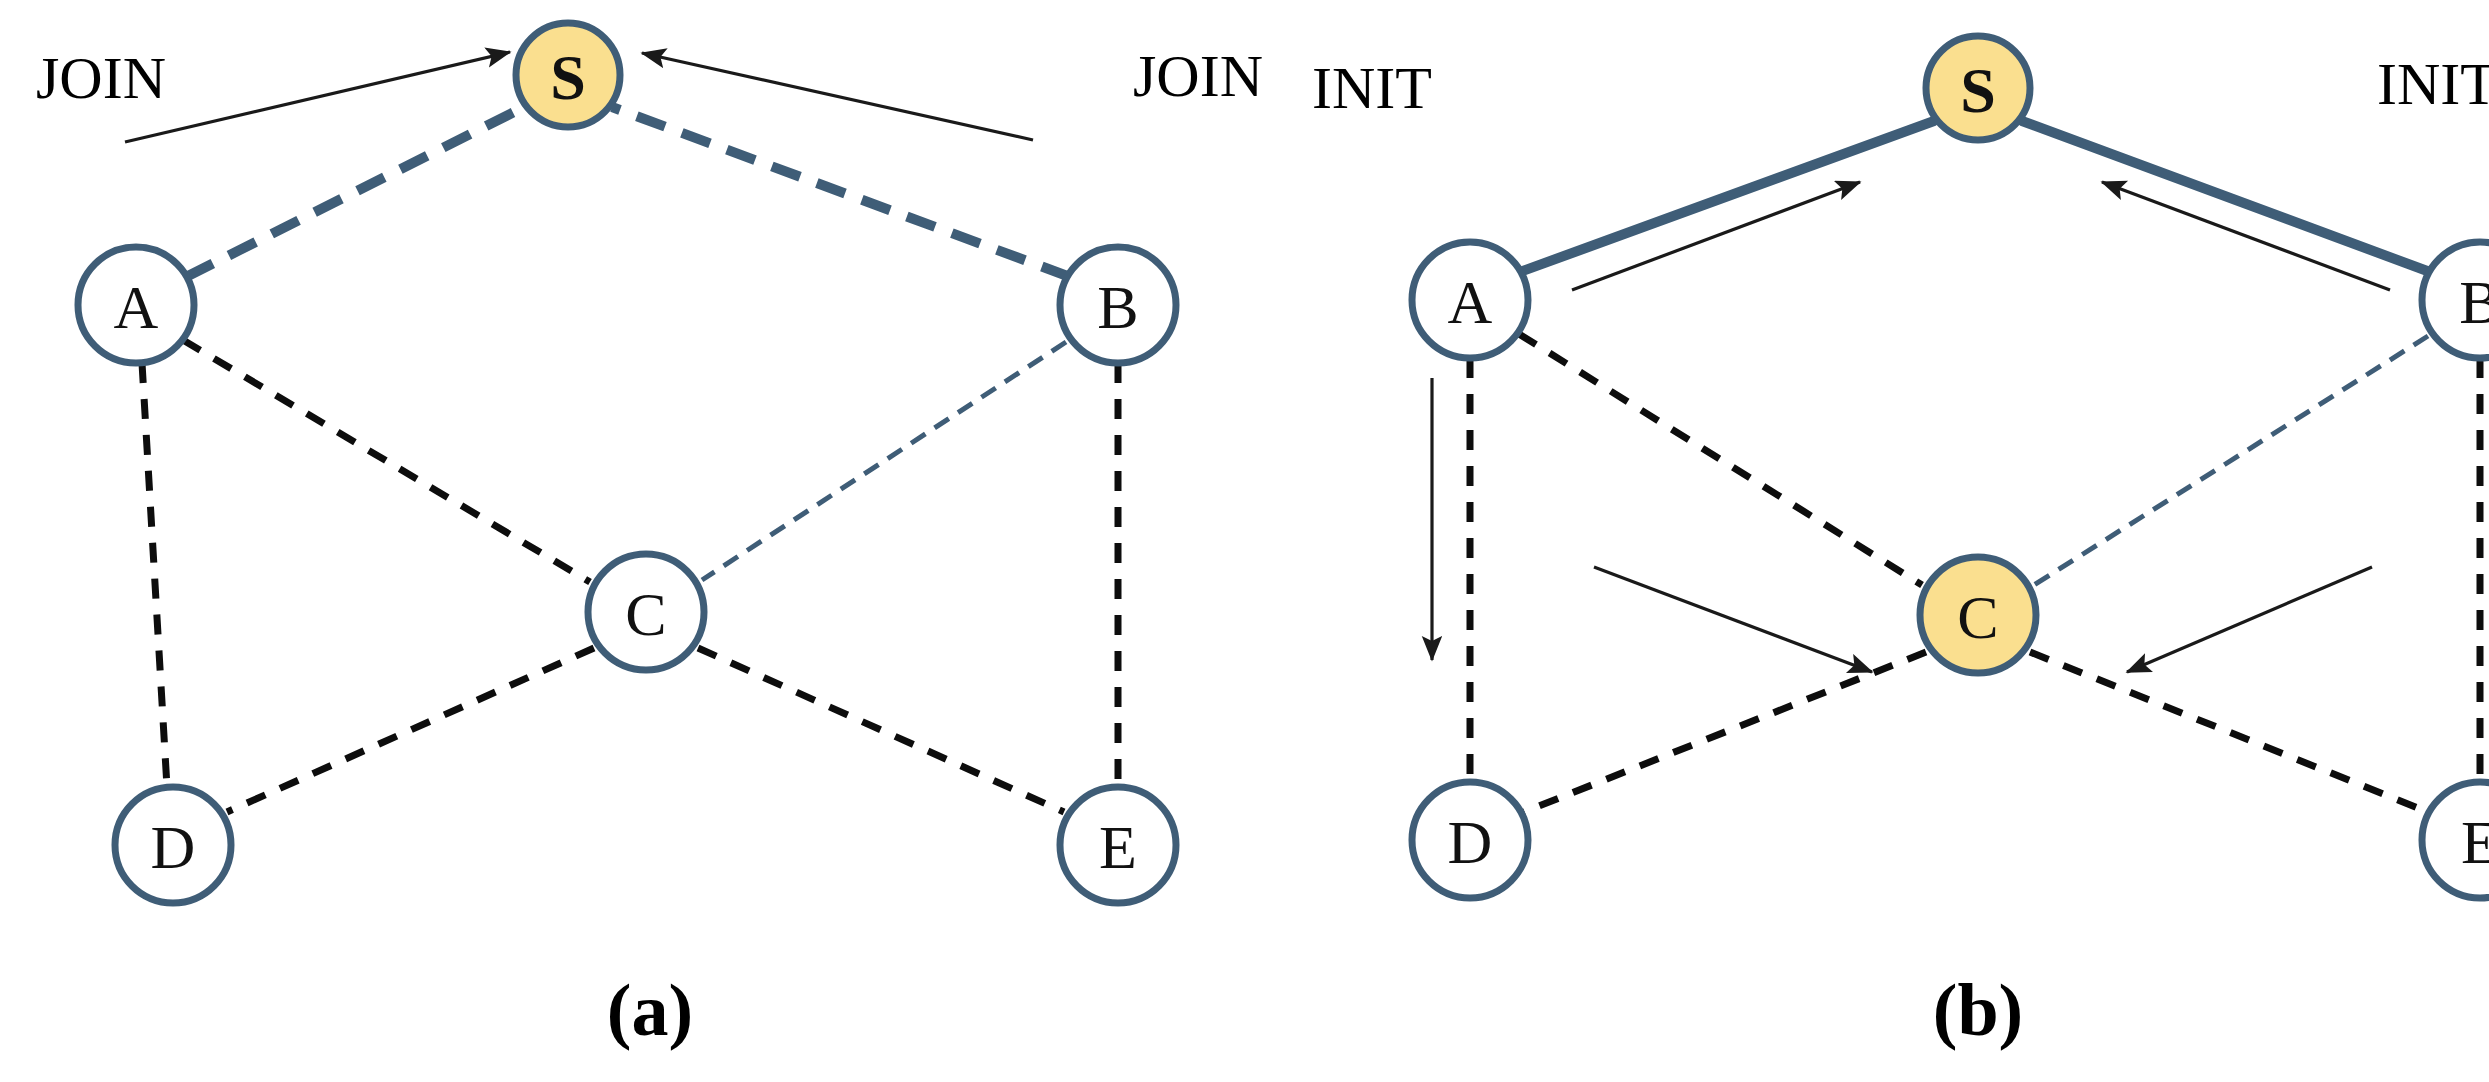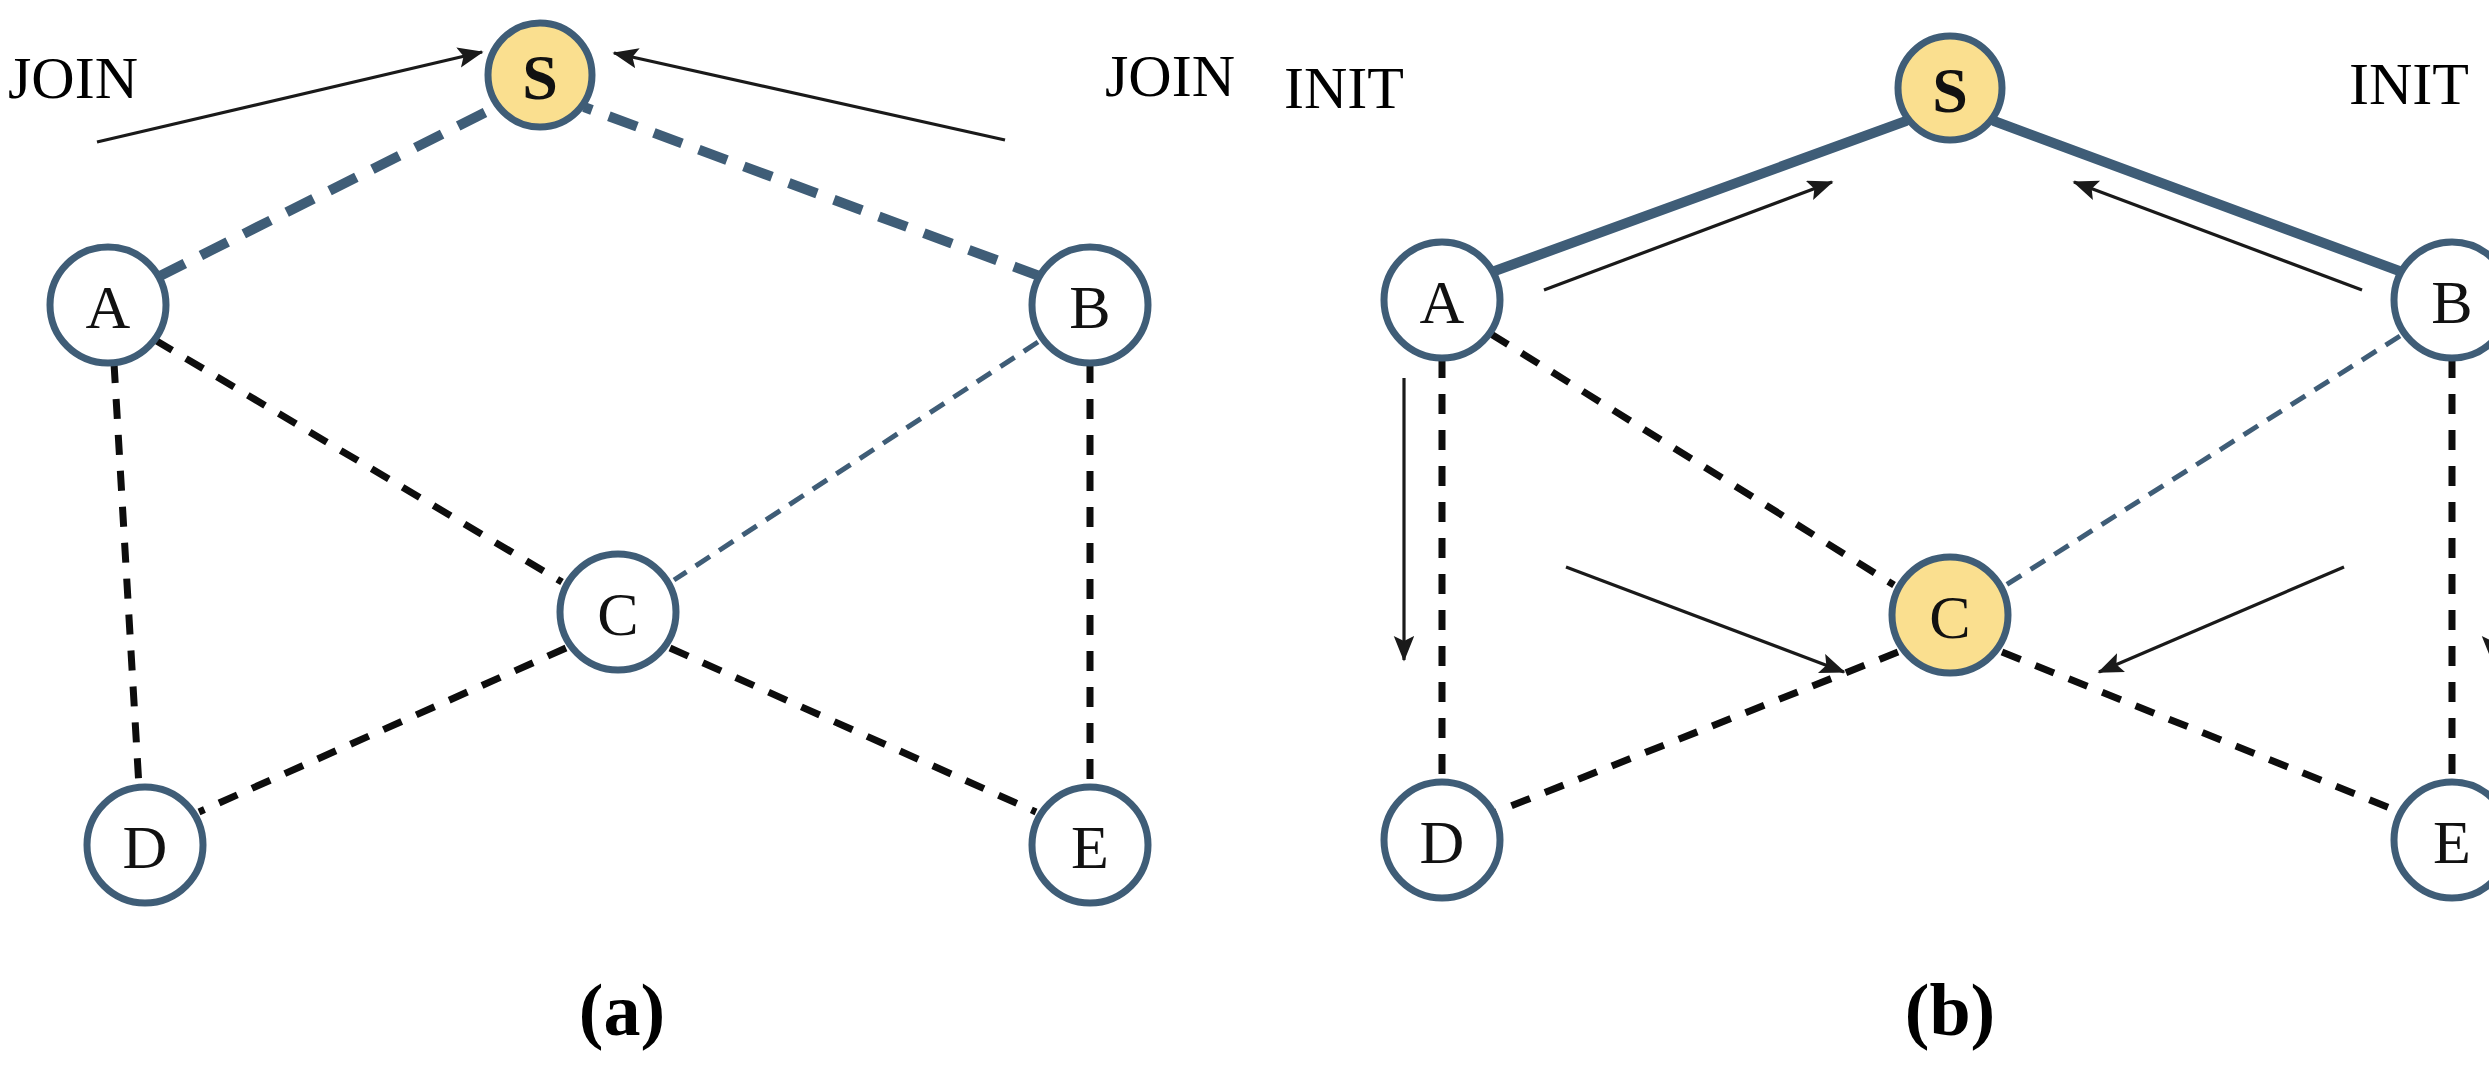--- a/index.html
+++ b/index.html
@@ -11,20 +11,21 @@
     width: 2489px;
     height: 1082px;
     font-family: "Liberation Serif", "DejaVu Serif", serif;
     overflow: hidden;
   }
   #figure-root {
     position: relative;
     width: 2312px;
     height: 1082px;
     background: #ffffff;
+    margin-left: 28px;
   }
   svg.panel-svg {
     position: absolute;
     top: 0;
     display: block;
   }
   #panel-a-svg { left: 0; }
   #panel-b-svg { left: 1244px; }
 
   .node-circle-outer {

